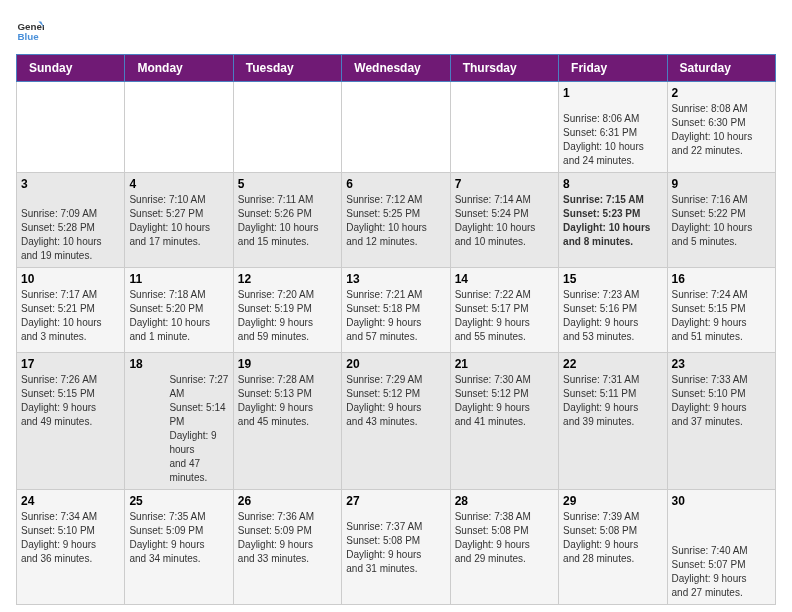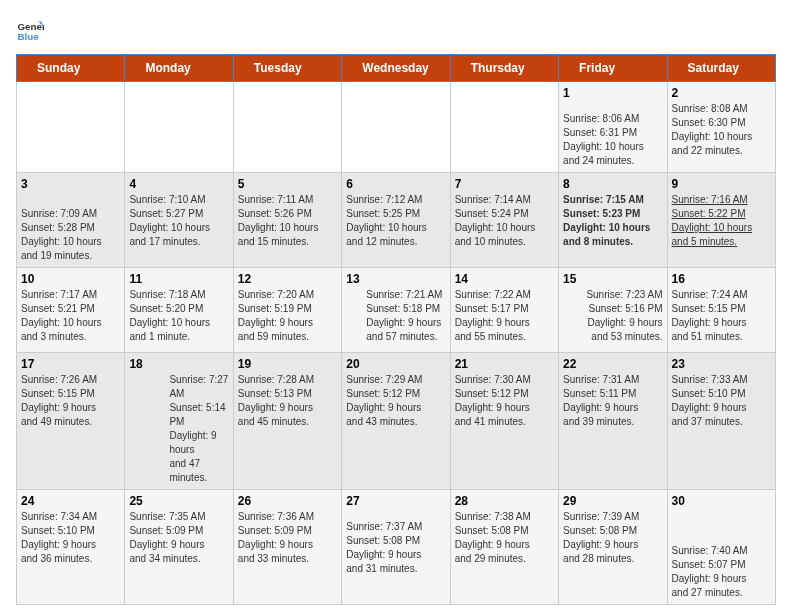--- a/index.html
+++ b/index.html
@@ -36,23 +36,23 @@
     .location-title {
       font-size: 16px;
       color: #555;
     }
     .calendar {
       width: 100%;
       border-collapse: collapse;
       font-size: 11px;
     }
     .calendar th {
-      background: #c2410c;
+      background: #701a75;
       color: #fff;
-      padding: 6px 20px;
+      padding: 6px 12px;
       text-align: left;
       font-size: 12px;
       border: 1px solid #4a7fc1;
     }
     .calendar td {
       border: 1px solid #ccc;
       vertical-align: top;
       padding: 4px;
       width: calc(100% / 7);
       height: 85px;
@@ -173,21 +173,21 @@
         </td>
         <td>
           <span class="day-number">8</span>
           <div class="day-info" style="white-space: pre-line; font-weight: bold;">Sunrise: 7:15 AM
 Sunset: 5:23 PM
 Daylight: 10 hours
 and 8 minutes.</div>
         </td>
         <td>
           <span class="day-number">9</span>
-          <div class="day-info" style="white-space: pre-line; text-decoration: underline;">Sunrise: 7:16 AM
+          <div class="day-info" style="white-space: pre-line;">Sunrise: 7:16 AM
 Sunset: 5:22 PM
 Daylight: 10 hours
 and 5 minutes.</div>
         </td>
       </tr>
       <tr>
         <td>
           <span class="day-number">10</span>
           <div class="day-info" style="white-space: pre-line;">Sunrise: 7:17 AM
 Sunset: 5:21 PM
@@ -203,35 +203,35 @@
         </td>
         <td>
           <span class="day-number">12</span>
           <div class="day-info" style="white-space: pre-line;">Sunrise: 7:20 AM
 Sunset: 5:19 PM
 Daylight: 9 hours
 and 59 minutes.</div>
         </td>
         <td>
           <span class="day-number">13</span>
-          <div class="day-info" style="white-space: pre-line; margin-left: 20px;">Sunrise: 7:21 AM
+          <div class="day-info" style="white-space: pre-line;">Sunrise: 7:21 AM
 Sunset: 5:18 PM
 Daylight: 9 hours
 and 57 minutes.</div>
         </td>
         <td>
           <span class="day-number">14</span>
           <div class="day-info" style="white-space: pre-line;">Sunrise: 7:22 AM
 Sunset: 5:17 PM
 Daylight: 9 hours
 and 55 minutes.</div>
         </td>
         <td>
           <span class="day-number">15</span>
-          <div class="day-info" style="white-space: pre-line; text-align: right;">Sunrise: 7:23 AM
+          <div class="day-info" style="white-space: pre-line;">Sunrise: 7:23 AM
 Sunset: 5:16 PM
 Daylight: 9 hours
 and 53 minutes.</div>
         </td>
         <td>
           <span class="day-number">16</span>
           <div class="day-info" style="white-space: pre-line;">Sunrise: 7:24 AM
 Sunset: 5:15 PM
 Daylight: 9 hours
 and 51 minutes.</div>

